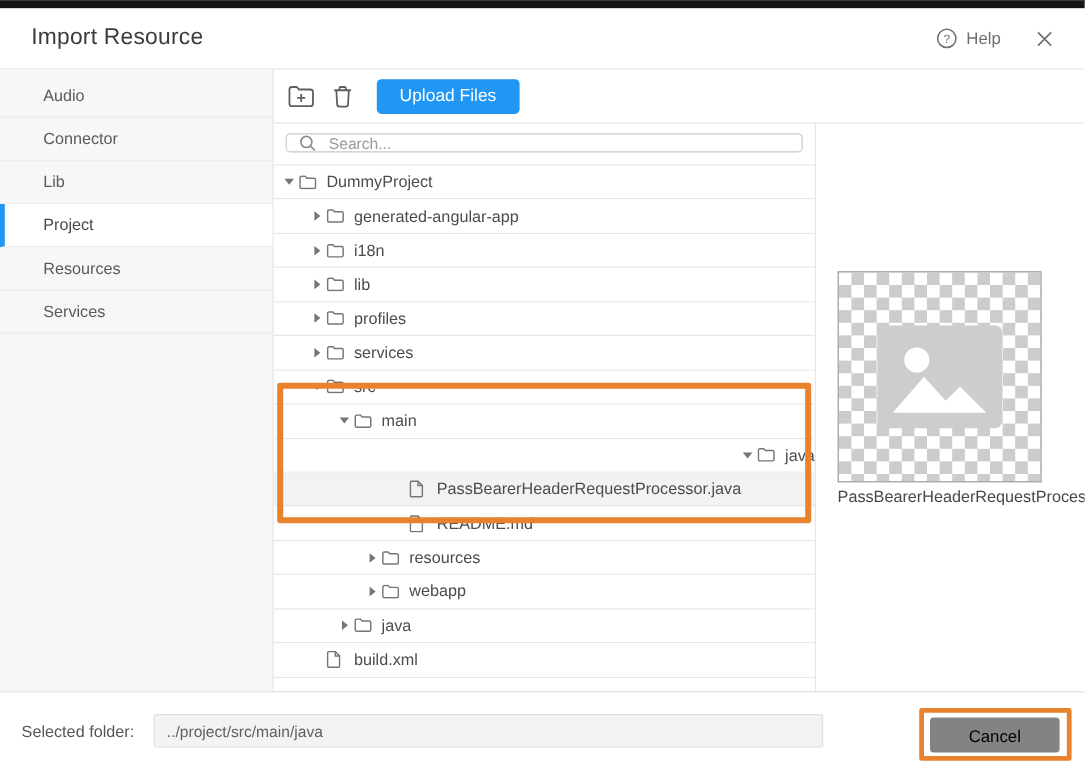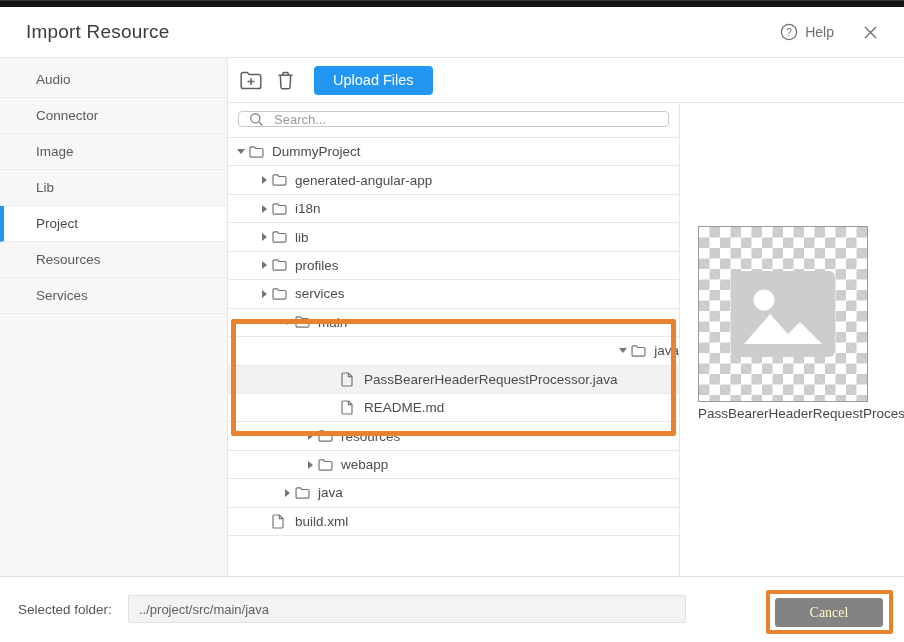--- a/index.html
+++ b/index.html
@@ -45,22 +45,22 @@
                                 linear-gradient(45deg,#ccc 25%,transparent 25%,transparent 75%,#ccc 75%);
                background-size:21px 21px;background-position:0 0,10.5px 10.5px;}
   .preview-caption{position:absolute;left:18px;top:303px;width:206px;font-size:13.5px;color:#474747;
                    white-space:nowrap;overflow:hidden;}
   
   .footer{height:65px;flex:0 0 65px;border-top:1px solid #e0e0e0;position:relative;background:#fff;}
   .sel-label{position:absolute;left:18px;top:602px;font-size:13.5px;color:#565656;}
   .footer .sel-label{top:25px;}
   .sel-input{position:absolute;left:128px;top:18px;width:558px;height:28px;background:#f3f3f3;border:1px solid #e0e0e0;
              border-radius:2px;box-sizing:border-box;font-size:13px;color:#5f5f5f;font-family:inherit;padding:0 10px;outline:none;}
-  .cancel-btn{position:absolute;left:775px;top:21px;width:108px;height:29px;background:#838383;color:#fef9c3;border:none;
-              border-radius:3px;font-size:14px;font-family:Liberation Serif, serif;cursor:pointer;}
+  .cancel-btn{position:absolute;left:775px;top:21px;width:108px;height:29px;background:#838383;color:#000000;border:none;
+              border-radius:3px;font-size:14px;font-family:Liberation Sans, sans-serif;cursor:pointer;}
   
   .annot{position:absolute;border:5px solid #e8822c;box-sizing:border-box;pointer-events:none;border-radius:2px;}
   .annot-tree{left:231px;top:319px;width:445px;height:117px;}
   .annot-cancel{left:766px;top:13px;width:127px;height:44px;border-width:4px;}
 </style>
 </head>
 <body>
 
 <div class="page">
   <div class="top-strip"></div>
@@ -90,23 +90,20 @@
     <div class="body">
 
       <div class="sidebar" id="sidebar">
           <div class="sb-item">
             <span>Audio</span>
           </div>
           <div class="sb-item">
             <span>Connector</span>
           </div>
           <div class="sb-item">
-            <span>Image</span>
-          </div>
-          <div class="sb-item">
             <span>Lib</span>
           </div>
           <div class="sb-item selected">
             <span>Project</span>
           </div>
           <div class="sb-item">
             <span>Resources</span>
           </div>
           <div class="sb-item">
             <span>Services</span>
@@ -207,20 +204,31 @@
                 <div class="tree-row" style="padding-left: 28px;">
                   <span class="tw">
                     <span class="tri-right"></span>
                   </span>
                   <span class="node-ic">
                     <svg width="15" height="12" viewBox="0 0 16 13">
                       <path d="M1 2.4 C1 1.6 1.6 1 2.4 1 H5.7 L7.2 2.7 H13.7 C14.4 2.7 15 3.3 15 4 V10.6 C15 11.4 14.4 12 13.6 12 H2.4 C1.6 12 1 11.4 1 10.6 Z" fill="none" stroke="#757575" stroke-width="1.3"></path>
                     </svg>
                   </span>
                   <span>services</span>
+                </div>
+                <div class="tree-row" style="padding-left: 28px;">
+                  <span class="tw">
+                    <span class="tri-down"></span>
+                  </span>
+                  <span class="node-ic">
+                    <svg width="15" height="12" viewBox="0 0 16 13">
+                      <path d="M1 2.4 C1 1.6 1.6 1 2.4 1 H5.7 L7.2 2.7 H13.7 C14.4 2.7 15 3.3 15 4 V10.6 C15 11.4 14.4 12 13.6 12 H2.4 C1.6 12 1 11.4 1 10.6 Z" fill="none" stroke="#757575" stroke-width="1.3"></path>
+                    </svg>
+                  </span>
+                  <span>src</span>
                 </div>
                 <div class="tree-row" style="padding-left: 51px;">
                   <span class="tw">
                     <span class="tri-down"></span>
                   </span>
                   <span class="node-ic">
                     <svg width="15" height="12" viewBox="0 0 16 13">
                       <path d="M1 2.4 C1 1.6 1.6 1 2.4 1 H5.7 L7.2 2.7 H13.7 C14.4 2.7 15 3.3 15 4 V10.6 C15 11.4 14.4 12 13.6 12 H2.4 C1.6 12 1 11.4 1 10.6 Z" fill="none" stroke="#757575" stroke-width="1.3"></path>
                     </svg>
                   </span>

